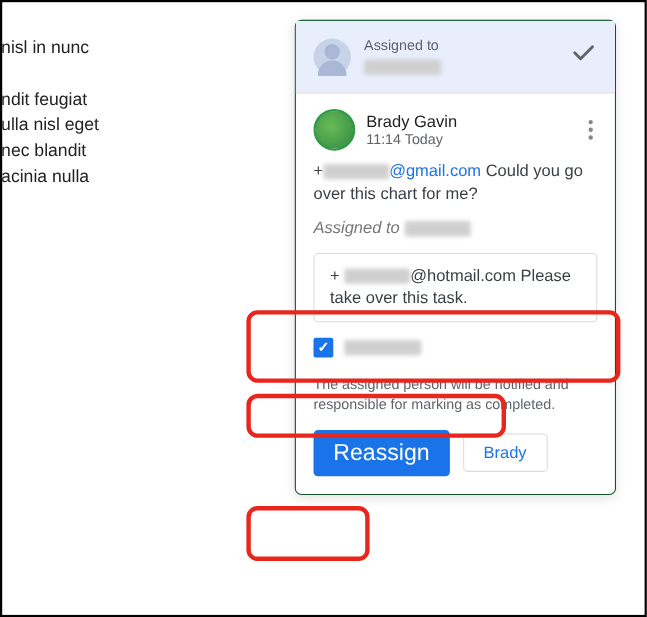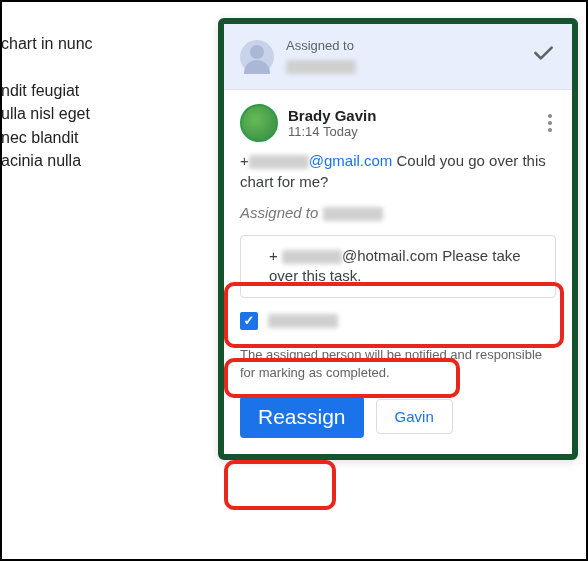--- a/index.html
+++ b/index.html
@@ -1,54 +1,54 @@
 <!DOCTYPE html>
 <html><head>
 <meta charset="utf-8">
 <style>
   *{box-sizing:border-box;margin:0;padding:0;font-family:Arial,Helvetica,sans-serif}
   body{width:588px;height:561px;border:2px solid #000;position:relative;overflow:hidden;background:#fff}
   .bg-text{position:absolute;left:-5px;top:20px;width:200px;color:#222;font-size:16px;line-height:1.45;padding:10px 0 0 4px}
   .bg-text p{margin-bottom:24px}
-  .card{position:absolute;right:8px;top:16px;width:360px;background:#fff;border:6px solid #14532d;border-radius:6px;box-shadow:0 2px 10px rgba(0,0,0,.12);overflow:visible}
+  .card{position:absolute;right:26px;top:16px;width:292px;background:#fff;border:1px solid #14532d;border-radius:6px;box-shadow:0 2px 10px rgba(0,0,0,.12);overflow:visible}
   .card-head{background:#e8eefc;padding:14px 16px;display:flex;align-items:center;border-bottom:1px solid #e3e3e3}
   .avatar-blank{width:34px;height:34px;border-radius:50%;background:#c8d3ea;position:relative;flex:0 0 34px;margin-right:12px}
   .avatar-blank::before{content:"";position:absolute;width:14px;height:14px;border-radius:50%;background:#aab7d6;top:5px;left:10px}
   .avatar-blank::after{content:"";position:absolute;width:26px;height:14px;border-radius:14px 14px 0 0;background:#aab7d6;bottom:0;left:4px}
   .head-txt{flex:1}
   .head-label{color:#5f6368;font-size:13px;margin-bottom:4px}
   .blur{display:inline-block;background:#d0d0d0;color:transparent;border-radius:2px;filter:blur(2px);height:14px;vertical-align:middle}
   .check{color:#5f6368;font-size:26px;font-weight:bold}
   .body{padding:14px 16px 16px}
   .comment-head{display:flex;align-items:center;position:relative;margin-bottom:8px}
   .avatar{width:38px;height:38px;border-radius:50%;border:2px solid #2e9a47;background:radial-gradient(circle at 40% 40%,#6b5,#384);flex:0 0 38px;margin-right:10px}
-  .author{font-size:15px;color:#202124;font-weight:700}
+  .author{font-size:15px;color:#202124;font-weight:400}
   .ts{font-size:13px;color:#5f6368}
   .kebab{position:absolute;right:0;top:6px;display:flex;flex-direction:column;gap:3px;cursor:pointer;padding:4px}
   .kebab span{width:4px;height:4px;border-radius:50%;background:#888}
   .comment-text{color:#3c4043;font-size:15px;line-height:1.4;margin-bottom:12px}
   .mention{color:#1a73e8}
   .assigned-line{font-style:italic;color:#777;font-size:15px;margin-bottom:14px}
-  .reply-box{border:1px solid #dadce0;border-radius:4px;padding:10px 28px;font-size:15px;color:#3c4043;line-height:1.35}
+  .reply-box{border:1px solid #dadce0;border-radius:4px;padding:10px 14px;font-size:15px;color:#3c4043;line-height:1.35}
   .reassign-row{display:flex;align-items:center;margin-top:14px;font-size:15px;color:#3c4043}
   .chk{width:18px;height:18px;background:#1a73e8;border-radius:2px;margin-right:10px;display:flex;align-items:center;justify-content:center;color:#fff;font-size:13px;font-weight:bold}
   .note{font-size:13px;color:#5f6368;line-height:1.4;margin-top:16px}
   .btns{margin-top:14px;display:flex;gap:12px;align-items:center}
   .btn-primary{background:#1a73e8;color:#fff;border:none;border-radius:4px;padding:9px 18px;font-size:21px;cursor:pointer}
   .btn-cancel{background:#fff;color:#1a73e8;border:1px solid #dadce0;border-radius:4px;padding:8px 18px;font-size:15px;cursor:pointer}
   .hl{border:4px solid #e8261c;border-radius:10px;position:absolute;pointer-events:none}
   .hl1{left:222px;top:280px;width:340px;height:66px}
   .hl2{left:222px;top:356px;width:236px;height:40px}
   .hl3{left:222px;top:458px;width:112px;height:50px}
 </style>
 </head>
 <body>
 
 <div class="bg-text">
-  <p style="white-space:pre-line">chart in nunc</p>
+  <p style="white-space:pre-line">nisl in nunc</p>
   <p style="white-space:pre-line">ndit feugiat
 ulla nisl eget
 nec blandit
 acinia nulla</p>
 </div>
 
 <div class="card">
   <div class="card-head">
     <div class="avatar-blank"></div>
     <div class="head-txt">
@@ -90,20 +90,20 @@
 
     <div class="reassign-row">
       <div class="chk">✓</div>
         <span class="blur" style="width:70px">██████</span>
     </div>
 
     <div class="note">The assigned person will be notified and responsible for marking as completed.</div>
 
     <div class="btns">
       <button class="btn-primary">Reassign</button>
-      <button class="btn-cancel">Gavin</button>
+      <button class="btn-cancel">Brady</button>
     </div>
   </div>
 </div>
 
 <div class="hl hl1"></div>
 <div class="hl hl2"></div>
 <div class="hl hl3"></div>
 
 </body></html>

